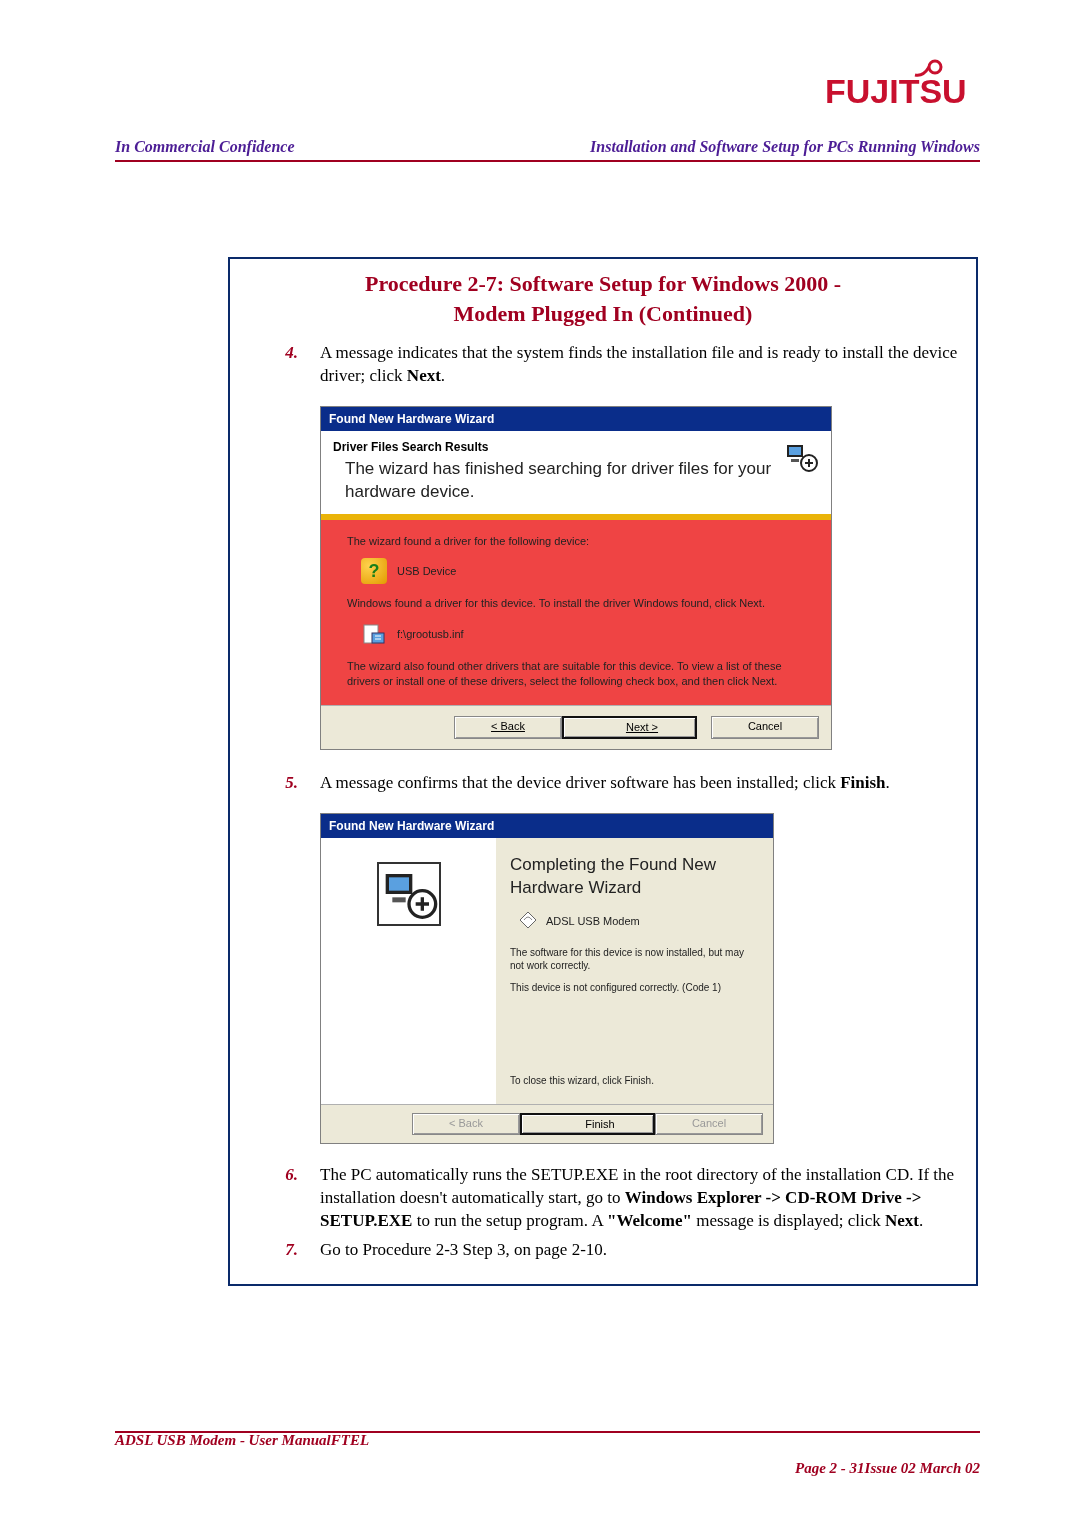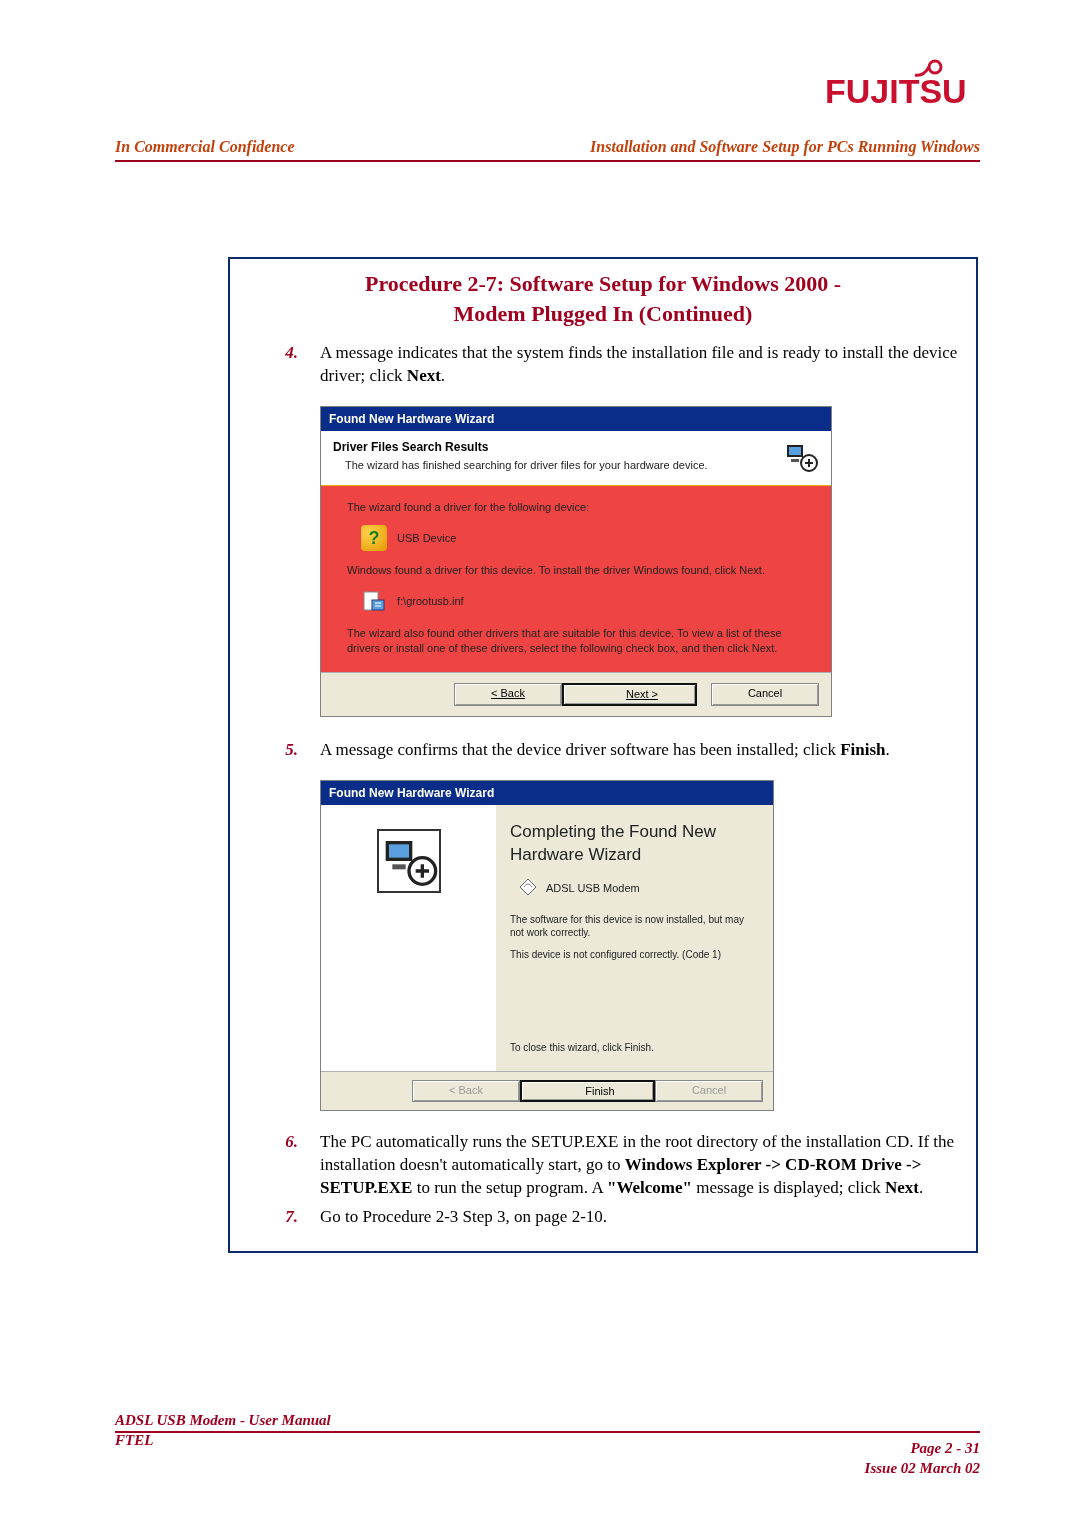--- a/index.html
+++ b/index.html
@@ -19,21 +19,21 @@
     width: 155px;
     height: 55px;
   }
   .header-row {
     position: absolute;
     top: 138px;
     left: 115px;
     right: 100px;
     display: flex;
     justify-content: space-between;
-    color: #c2410c;
+    color: #4c1d95;
     font-weight: bold;
     font-style: italic;
     font-size: 16px;
   }
   .header-rule {
     position: absolute;
     top: 160px;
     left: 115px;
     right: 100px;
     border-top: 2px solid #a00020;
@@ -85,27 +85,27 @@
   .wiz-titlebar {
     background: linear-gradient(#0a2d8a,#0a2d8a);
     color: #fff;
     font-weight: bold;
     font-size: 12px;
     padding: 4px 8px;
   }
   .wiz1-header {
     background: #fff;
     padding: 8px 12px 10px 12px;
-    border-bottom: 1px solid #eab308;
+    border-bottom: 6px solid #eab308;
     display: flex;
     justify-content: space-between;
     align-items: flex-start;
   }
   .wiz1-header-text .wiz1-h { font-weight: bold; font-size: 12px; }
-  .wiz1-header-text .wiz1-sub { font-size: 11px; margin-left: 12px; margin-top: 2px; color: #222; }
+  .wiz1-header-text .wiz1-sub { font-size: 17px; margin-left: 12px; margin-top: 2px; color: #222; }
   .hw-icon {
     width: 36px; height: 36px;
     display: flex; align-items: center; justify-content: center;
   }
   .hw-icon svg { width: 36px; height: 36px; }
   .wiz1-body {
     background: #ef4444;
     padding: 14px 30px 12px 26px;
     font-size: 11px;
     color: #222;
@@ -198,21 +198,21 @@
     left: 115px;
     right: 100px;
     display:flex;
     justify-content:space-between;
     color:#a00020;
     font-weight:bold;
     font-style:italic;
     font-size:15px;
     line-height:1.35;
   }
-  .footer-row .col { display:flex; flex-direction:column; }
+  .footer-row .col { display:flex; flex-direction:row; }
   .footer-row .right { text-align:right;margin-top:28px; }
   .under { text-decoration: underline; }
 </style>
 </head>
 <body>
 
 <div class="logo">
   <svg viewBox="0 0 155 55">
     <g fill="#c8102e" stroke="none">
       <text x="0" y="45" font-family="Arial" font-size="34" font-weight="bold">FUJITSU</text>

